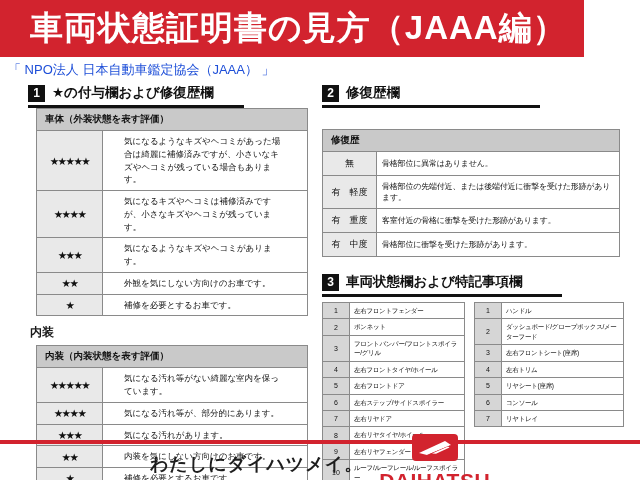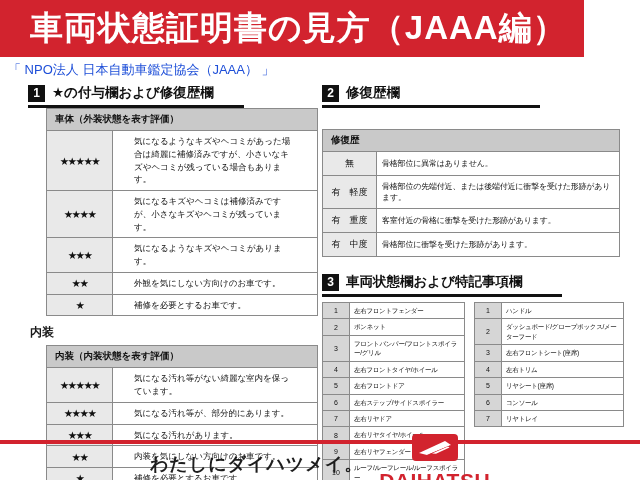--- a/index.html
+++ b/index.html
@@ -42,21 +42,21 @@
   }
   .sec-title { font-weight:bold; font-size:13.5px; color:#111; white-space:nowrap; }
   .group-label { font-weight:bold; font-size:12px; margin:8px 0 4px 2px; }
   
   table { border-collapse:collapse; }
   th, td { border:1px solid #8a8a8a; }
   th.tbl-head {
     background:#c9c9c9; font-size:9.5px; text-align:left;
     padding:4px 8px; font-weight:bold; color:#111;
   }
-  .star-table { width:272px; margin-left:18px; }
+  .star-table { width:272px; margin-left:8px; }
   .star-table .key-cell {
     width:66px; background:#e9e9e9; text-align:center;
     font-size:10.5px; letter-spacing:-1.5px; padding:2px; color:#111;
   }
   .star-table .desc-cell { font-size:8.5px; padding:4px 21px; line-height:1.5; color:#111;border-radius:14px; }
 
   .repair-table { width:298px; margin-top:21px; }
   .repair-table .key-cell {
     width:54px; background:#e9e9e9; text-align:center;
     font-size:9px; padding:5px 2px; color:#111;

